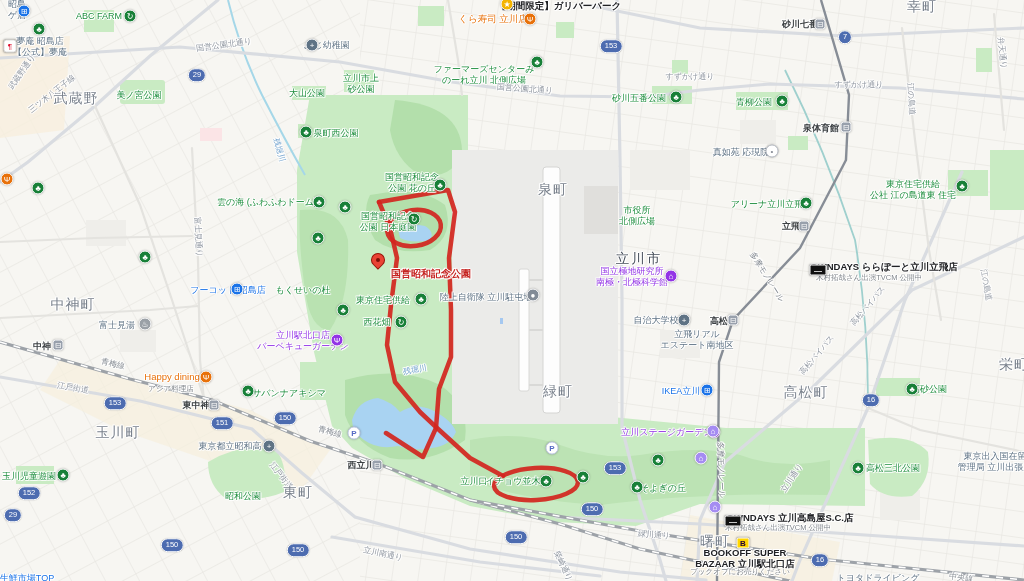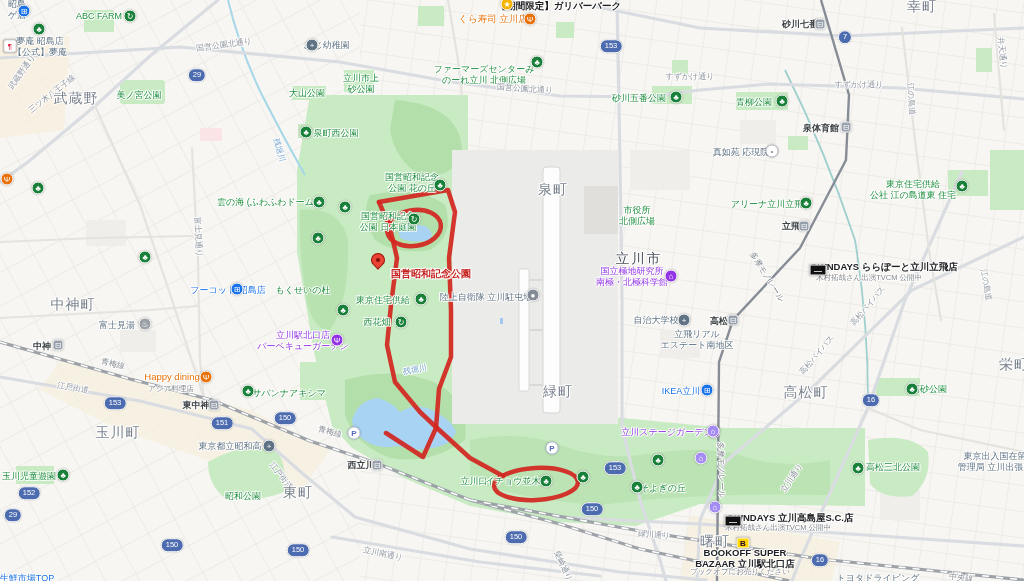--- a/index.html
+++ b/index.html
@@ -230,21 +230,21 @@
       <div class="lbl k-blue" style="left: 681px; top: 391px; transform: translate(-50%, -50%);">IKEA立川</div>
       <div class="lbl k-town" style="left: 806px; top: 392px; transform: translate(-50%, -50%);">高松町</div>
       <div class="lbl k-road" style="left: 868px; top: 306px; transform: translate(-50%, -50%) rotate(-50deg);">高松バイパス</div>
       <div class="lbl k-road" style="left: 817px; top: 355px; transform: translate(-50%, -50%) rotate(-50deg);">高松バイパス</div>
       <div class="lbl k-park" style="left: 888px; top: 389px; transform: translate(-50%, -50%); margin-left: 41px;">高砂公園</div>
       <div class="lbl k-purple" style="left: 667px; top: 432px; transform: translate(-50%, -50%);">立川ステージガーデン</div>
       <div class="lbl k-station" style="left: 361px; top: 465px; transform: translate(-50%, -50%);">西立川</div>
       <div class="lbl k-park" style="left: 474px; top: 481px; transform: translate(-50%, -50%);">立川口</div>
       <div class="lbl k-park" style="left: 513px; top: 481px; transform: translate(-50%, -50%);">イチョウ並木</div>
       <div class="lbl k-park" style="left: 663px; top: 488px; transform: translate(-50%, -50%);">そよぎの丘</div>
-      <div class="lbl k-park" style="left: 893px; top: 468px; transform: translate(-50%, -50%); font-family: Liberation Mono, monospace;">高松三北公園</div>
+      <div class="lbl k-park" style="left: 893px; top: 468px; transform: translate(-50%, -50%);">高松三北公園</div>
       <div class="lbl k-inst" style="left: 995px; top: 462px; transform: translate(-50%, -50%);">東京出入国在留
 管理局 立川出張所</div>
       <div class="lbl k-road" style="left: 792px; top: 478px; transform: translate(-50%, -50%) rotate(-57deg);">立川通り</div>
       <div class="lbl k-rail" style="left: 721px; top: 470px; transform: translate(-50%, -50%) rotate(88deg);">多摩モノレール</div>
       <div class="lbl k-road" style="left: 654px; top: 535px; transform: translate(-50%, -50%) rotate(4deg);">緑川通り</div>
       <div class="lbl k-road" style="left: 563px; top: 566px; transform: translate(-50%, -50%) rotate(65deg);">柴崎通り</div>
       <div class="lbl k-road" style="left: 383px; top: 554px; transform: translate(-50%, -50%) rotate(12deg);">立川南通り</div>
       <div class="lbl k-black" style="left: 790px; top: 518px; transform: translate(-50%, -50%);">OWNDAYS 立川高島屋S.C.店</div>
       <div class="lbl k-sub" style="left: 778px; top: 527px; transform: translate(-50%, -50%);">木村拓哉さん出演TVCM 公開中</div>
       <div class="lbl k-black" style="left: 745px; top: 558px; transform: translate(-50%, -50%);">BOOKOFF SUPER

